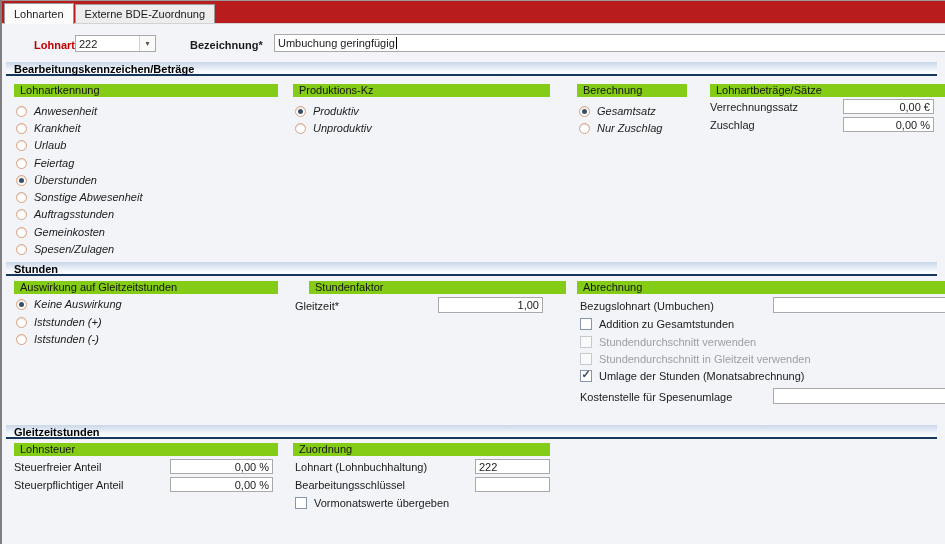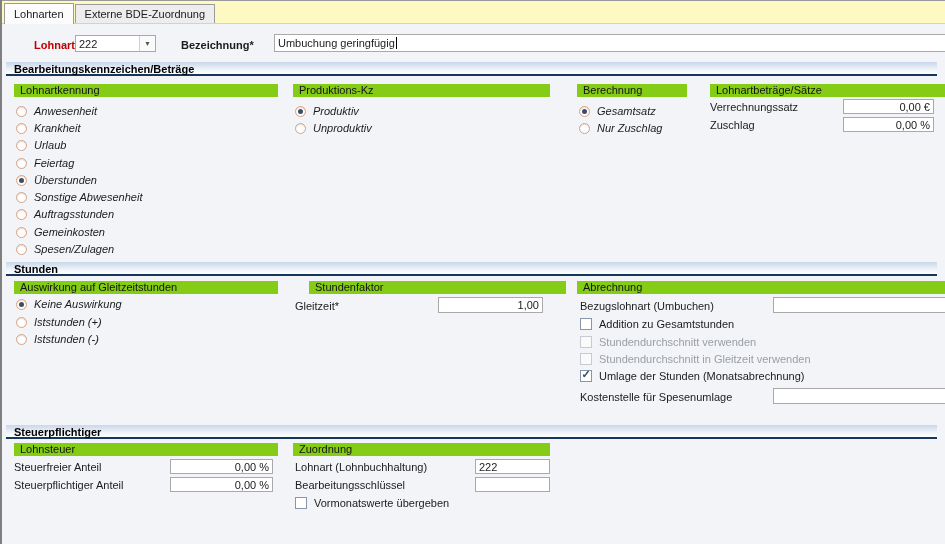--- a/index.html
+++ b/index.html
@@ -3,21 +3,21 @@
 <meta charset="utf-8">
 <style>
   html,body{margin:0;padding:0;background:#ffffff;}
   .window{
     position:relative;width:945px;height:544px;overflow:hidden;
     background:#f2f4f7;
     font-family:"Liberation Sans",sans-serif;font-size:11px;color:#1b1b1b;
     box-shadow:inset 2px 0 0 #7f7f7f, inset 0 1px 0 #9a9a9a;
   }
   
-  .tabstrip{position:absolute;left:2px;top:1px;right:0;height:23px;background:#fef9c3;
+  .tabstrip{position:absolute;left:2px;top:1px;right:0;height:23px;background:#b91c1c;
     border-bottom:1px solid #d2d2d2;display:flex;align-items:flex-end;padding-left:2px;box-sizing:border-box;}
   .tab{border:1px solid #9b9b9b;border-bottom:none;background:#ededed;padding:3px 9px 3px 9px;
     margin-right:1px;white-space:nowrap;color:#1b1b1b;}
   .tab.active{background:#fcfcfc;position:relative;z-index:2;padding-top:4px;padding-bottom:4px;margin-bottom:-1px;}
   
   .lbl{position:absolute;white-space:nowrap;height:13px;line-height:13px;}
   .lbl.req{color:#c00000;font-weight:bold;margin-left:20px;}
   .lbl.bold{font-weight:bold;}
   .sec{position:absolute;left:6px;width:931px;height:14px;line-height:15px;font-weight:bold;color:#000;
     padding-left:8px;box-sizing:border-box;white-space:nowrap;
@@ -60,21 +60,21 @@
   <div class="tabstrip">
     <div class="tab active">Lohnarten</div>
     <div class="tab">Externe BDE-Zuordnung</div>
   </div>
 
   <div class="lbl req" style="left:14px;top:39px">Lohnart*</div>
   <div class="combo" style="left:75px;top:35px;width:81px">
     <span class="val">222</span>
     <span class="btn">▾</span>
   </div>
-  <div class="lbl bold" style="left:181px;top:39px">Bezeichnung*</div>
+  <div class="lbl bold" style="left:190px;top:39px">Bezeichnung*</div>
   <div class="tb noright" style="left:274px;top:34px;width:671px;height:18px">
     <span>Umbuchung geringfügig</span>
     <span class="caret"></span>
   </div>
 
   <div class="sec" style="top:62px">Bearbeitungskennzeichen/Beträge</div>
 
   <div class="ghdr" style="left:14px;top:84px;width:264px">Lohnartkennung</div>
   <div class="ghdr" style="left:293px;top:84px;width:257px">Produktions-Kz</div>
   <div class="ghdr" style="left:577px;top:84px;width:110px">Berechnung</div>
@@ -180,21 +180,21 @@
   <div class="crow" style="left:580px;top:369px">
     <span class="cb checked">
         <span class="glyph">✓</span>
       </span>
     <span class="clbl">Umlage der Stunden (Monatsabrechnung)</span>
   </div>
 
   <div class="lbl" style="left:580px;top:391px">Kostenstelle für Spesenumlage</div>
   <div class="tb noright" style="left:773px;top:388px;width:172px;height:16px"></div>
 
-  <div class="sec" style="top:425px">Steuerpflichtiger</div>
+  <div class="sec" style="top:425px">Gleitzeitstunden</div>
 
   <div class="ghdr" style="left:14px;top:443px;width:264px">Lohnsteuer</div>
   <div class="ghdr" style="left:293px;top:443px;width:257px">Zuordnung</div>
 
   <div class="lbl" style="left:14px;top:461px">Steuerfreier Anteil</div>
   <div class="tb num" style="left:170px;top:459px;width:103px">0,00 %</div>
   <div class="lbl" style="left:14px;top:479px">Steuerpflichtiger Anteil</div>
   <div class="tb num" style="left:170px;top:477px;width:103px">0,00 %</div>
 
   <div class="lbl" style="left:295px;top:461px">Lohnart (Lohnbuchhaltung)</div>

